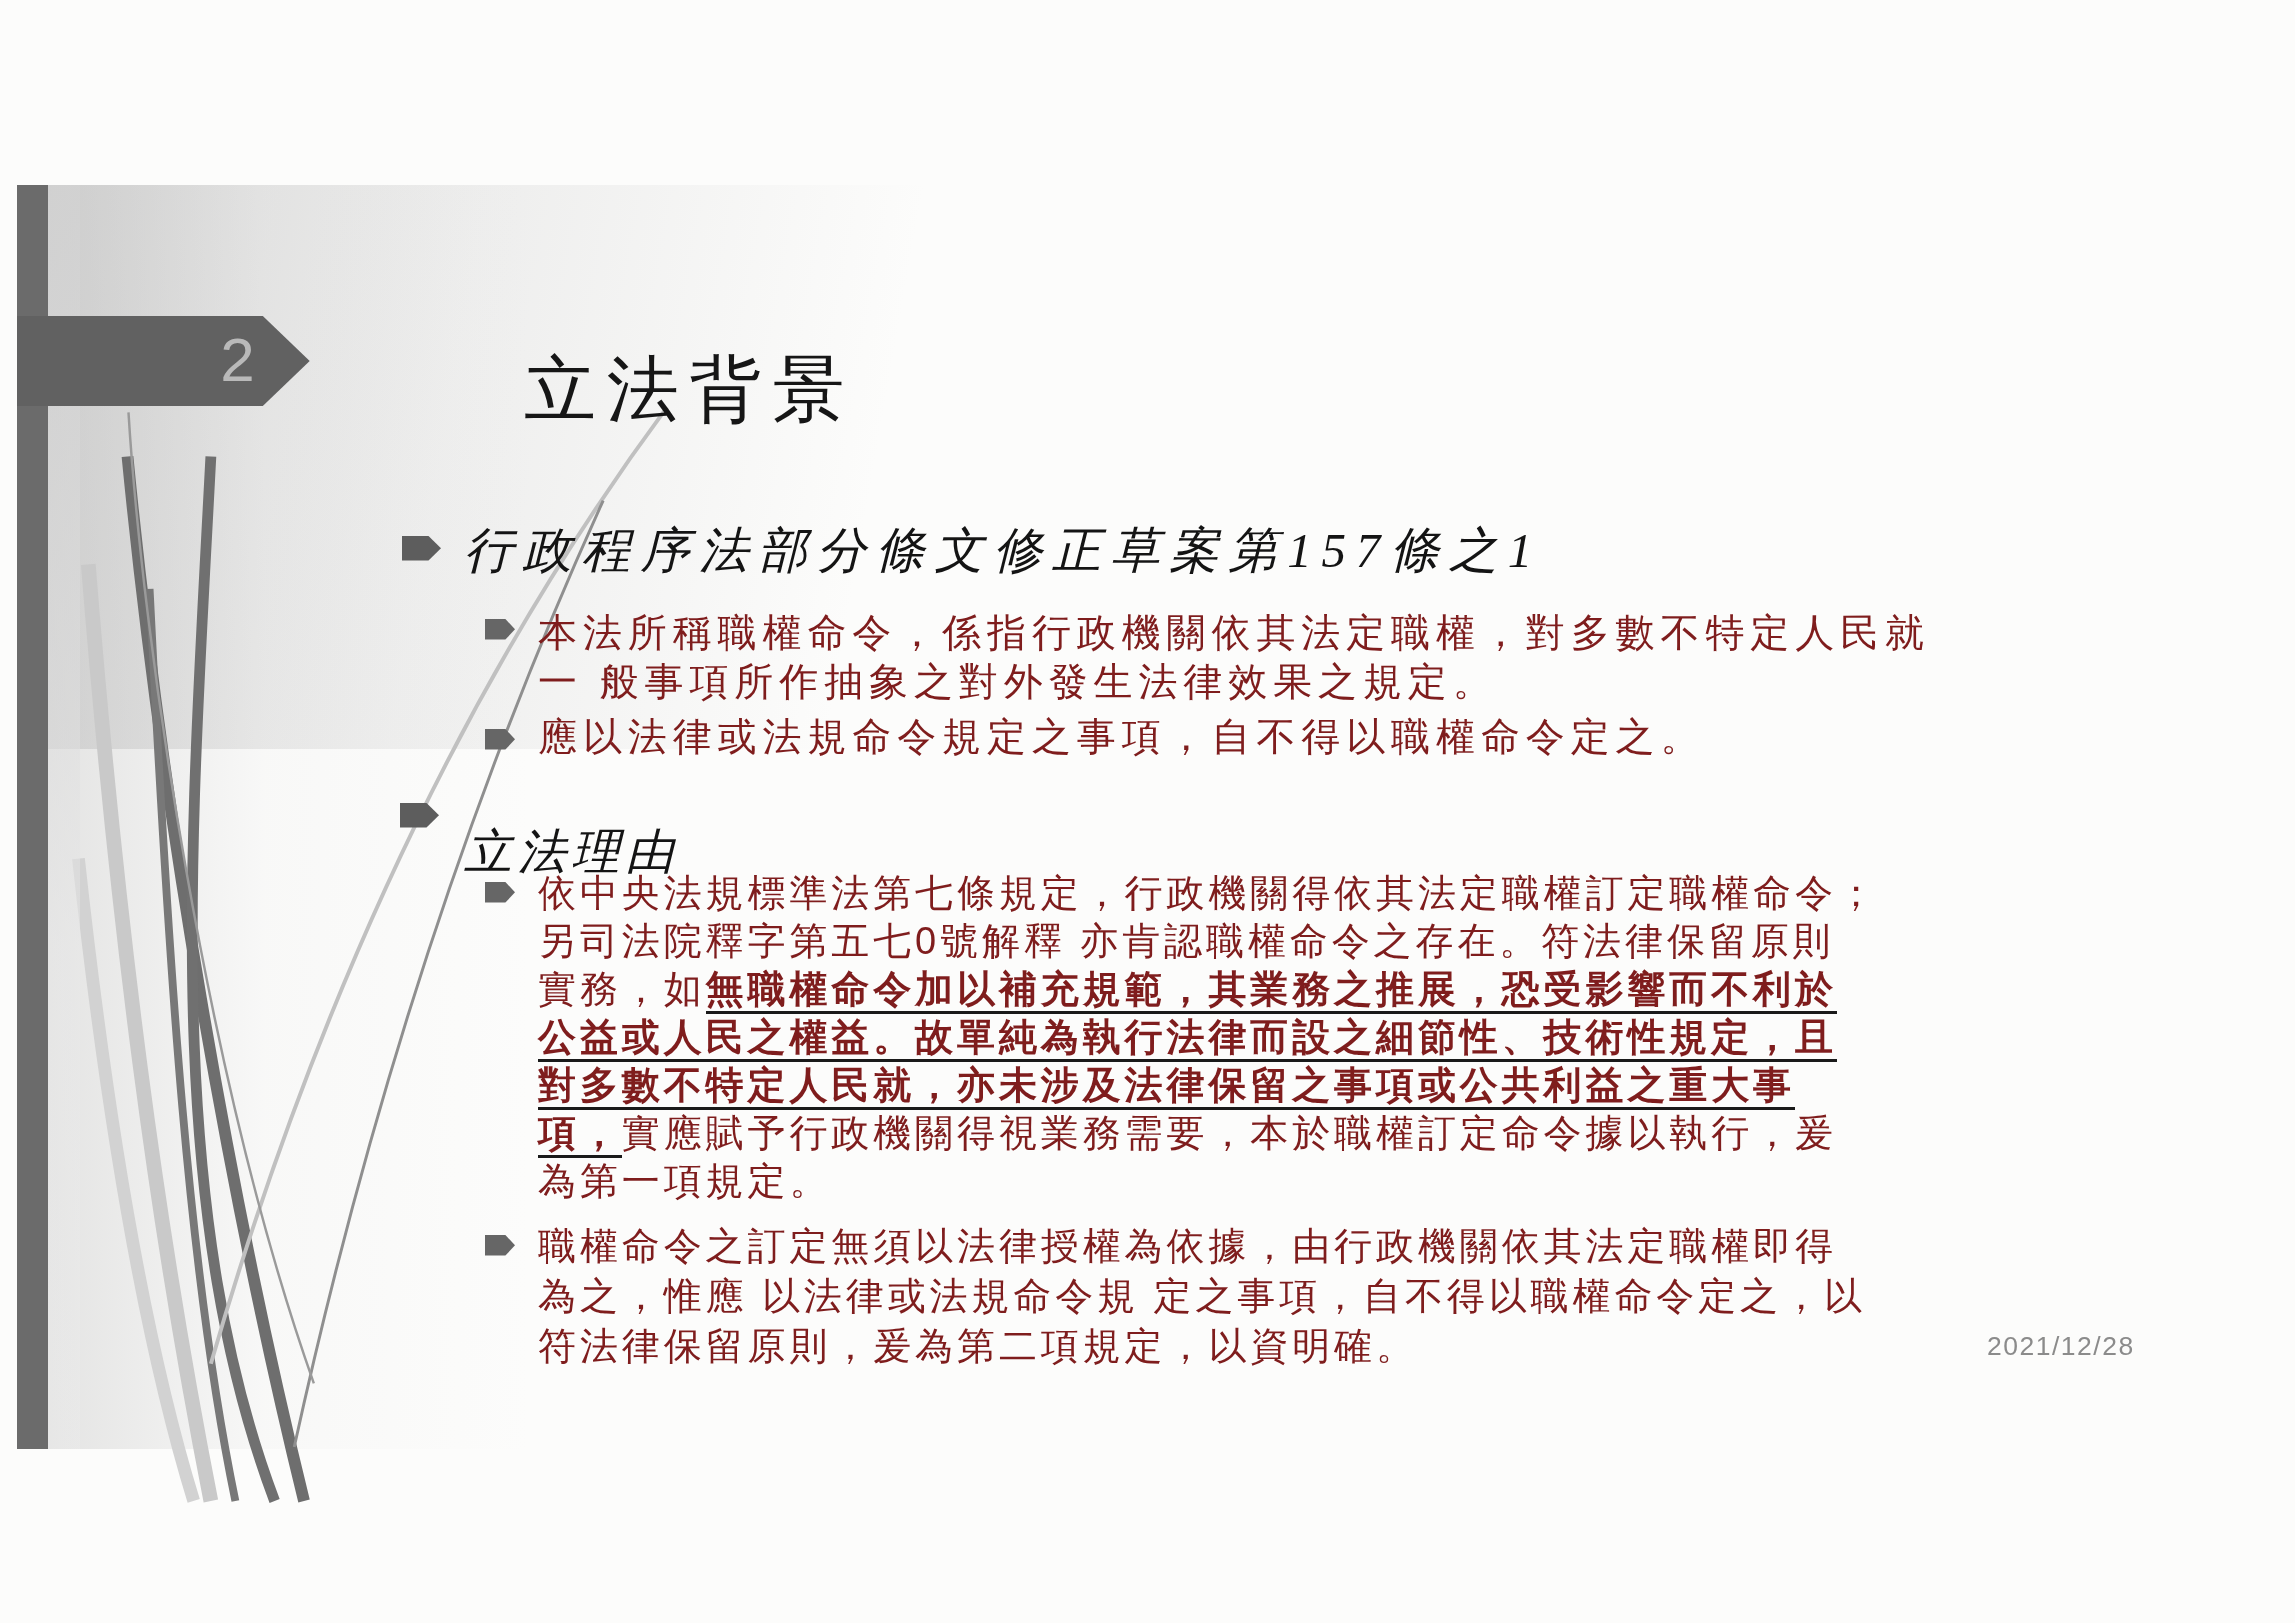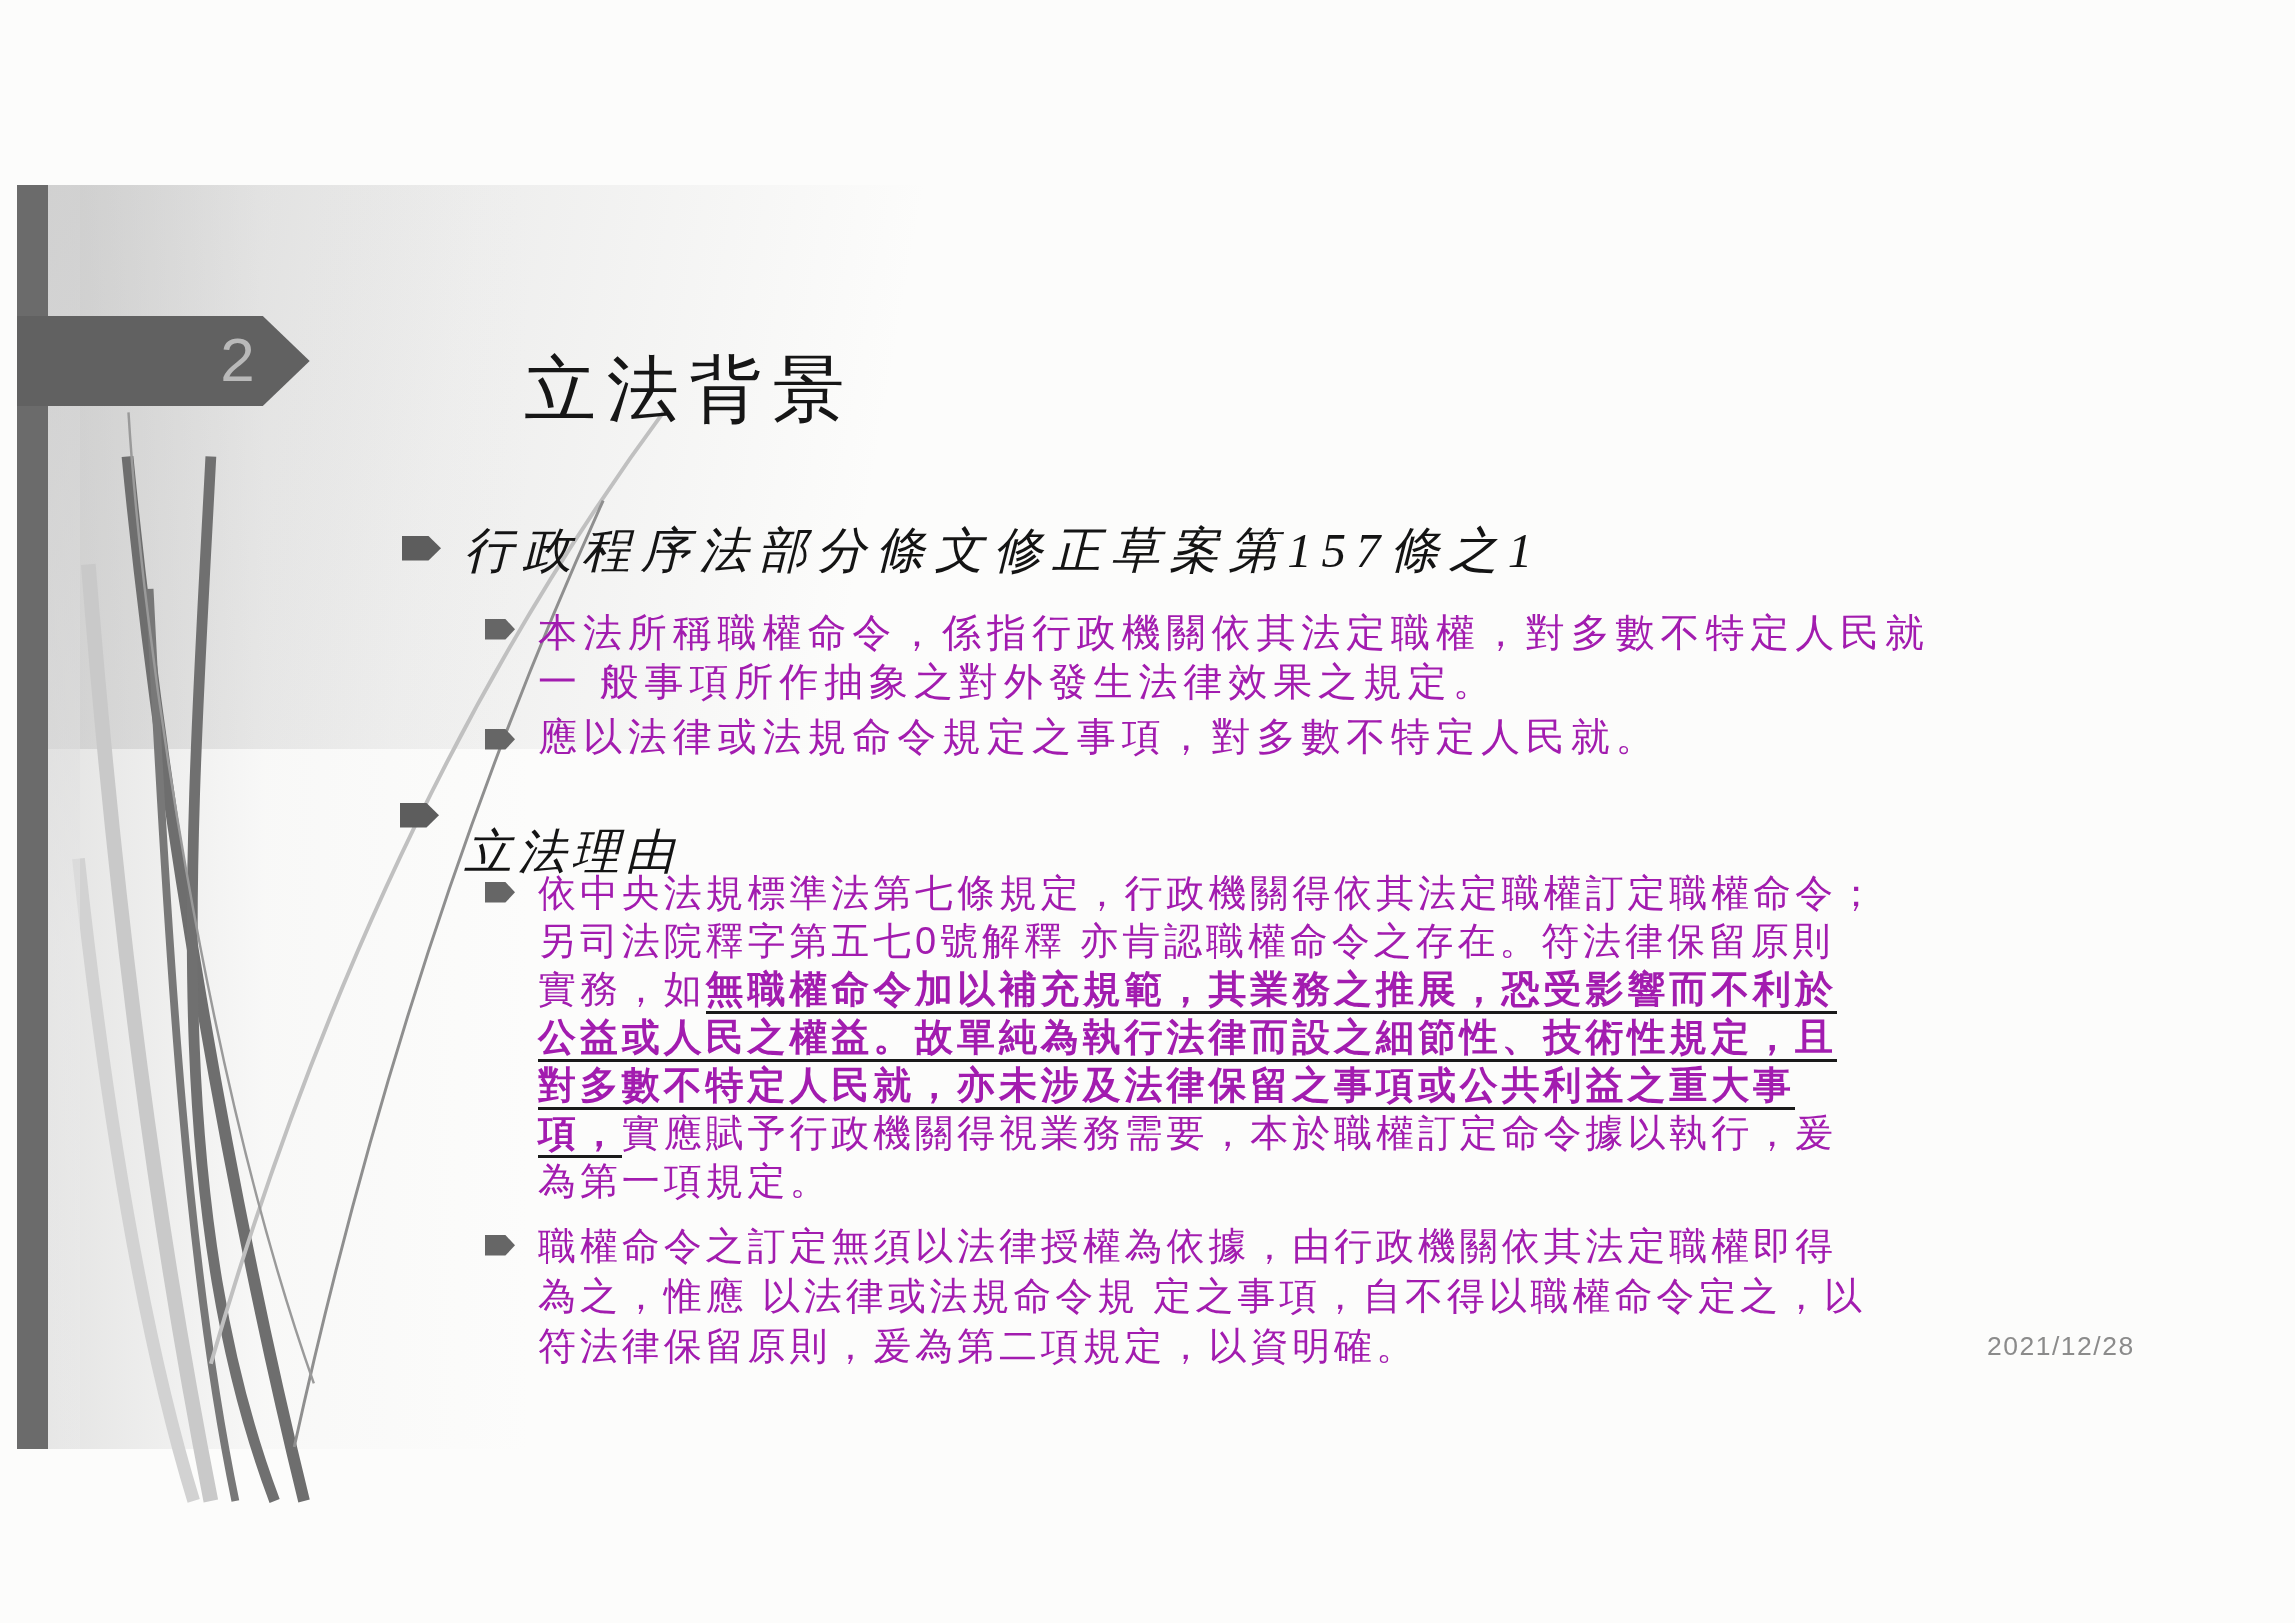--- a/index.html
+++ b/index.html
@@ -57,21 +57,21 @@
   .h-b2{left:464px;top:820px;font-size:48px;letter-spacing:5.9px;}
   
   .marker{
     position:absolute;
     clip-path:polygon(0 0, 68% 0, 100% 50%, 68% 100%, 0 100%);
     background:#5d5d5d;
   }
   .m-lv1{width:39px;height:24.5px;}
   .m-lv2{width:30px;height:20.6px;background:#666666;}
   
-  .tblock{position:absolute;white-space:nowrap;color:#a21caf;}
+  .tblock{position:absolute;white-space:nowrap;color:#7f1d1d;}
   .tb-s1{left:538px;top:608px;font-size:39px;line-height:49px;letter-spacing:5.9px;}
   .tb-s2{left:538px;top:712px;font-size:39px;line-height:49px;letter-spacing:5.9px;}
   .tb-p1{left:538px;top:869px;font-size:38px;line-height:48px;letter-spacing:3.9px;}
   .tb-p2{left:538px;top:1221px;font-size:38px;line-height:50px;letter-spacing:3.9px;}
   .bl{
     font-weight:700;
     border-bottom:3.4px solid #1a1a1a;
     padding-bottom:1px;
   }
   .date{
@@ -111,21 +111,21 @@
   <h2 class="h-lv1 h-b1">行政程序法部分條文修正草案第157條之1</h2>
 
   <div class="marker m-lv2" style="left:485px;top:619px;"></div>
   <div class="tblock tb-s1">
     <div>本法所稱職權命令，係指行政機關依其法定職權，對多數不特定人民就</div>
     <div>一 般事項所作抽象之對外發生法律效果之規定。</div>
   </div>
 
   <div class="marker m-lv2" style="left:485px;top:729px;"></div>
   <div class="tblock tb-s2">
-    <div>應以法律或法規命令規定之事項，對多數不特定人民就。</div>
+    <div>應以法律或法規命令規定之事項，自不得以職權命令定之。</div>
   </div>
 
   <div class="marker m-lv1" style="left:400px;top:803px;"></div>
   <h2 class="h-lv1 h-b2">立法理由</h2>
 
   <div class="marker m-lv2" style="left:485px;top:882px;"></div>
   <div class="tblock tb-p1">
     <div>依中央法規標準法第七條規定，行政機關得依其法定職權訂定職權命令；</div>
     <div>另司法院釋字第五七0號解釋 亦肯認職權命令之存在。符法律保留原則</div>
     <div><span>實務，如</span><span class="bl">無職權命令加以補充規範，其業務之推展，恐受影響而不利於</span></div>

